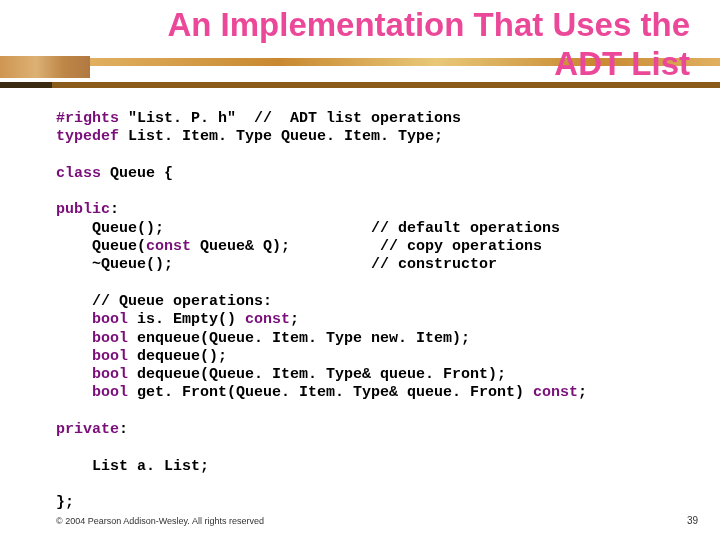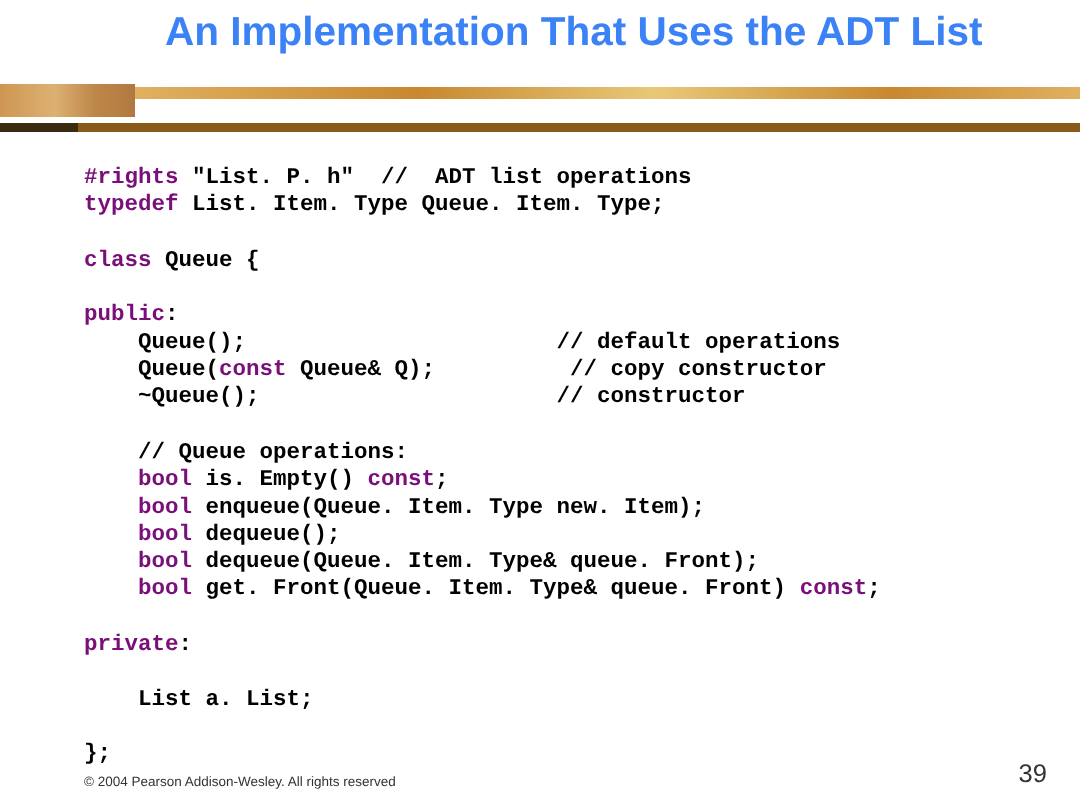--- a/index.html
+++ b/index.html
@@ -45,24 +45,25 @@
     position: absolute;
     left: 0; top: 0;
     width: 52px; height: 6px;
     background: #3a2a10;
   }
   .title {
     position: absolute;
     left: 110px;
     top: 6px;
     right: 30px;
-    font-size: 27px;
+    font-size: 33px;
     font-weight: bold;
-    color: #3b82f6;
+    color: #ec4899;
     line-height: 1.18;
+    text-align: right;
   }
   .code {
     position: absolute;
     left: 56px;
     top: 110px;
     right: 40px;
     font-family: "Courier New", Courier, monospace;
     font-size: 15px;
     font-weight: bold;
     color: #000;
@@ -75,21 +76,21 @@
     position: absolute;
     left: 56px;
     bottom: 14px;
     font-size: 9px;
     color: #333;
   }
   .pagenum {
     position: absolute;
     right: 22px;
     bottom: 14px;
-    font-size: 17px;
+    font-size: 10px;
     color: #333;
   }
 </style>
 </head>
 <body>
 
 <div class="decor">
   <div class="img"></div>
   <div class="bar"></div>
 </div>
@@ -97,21 +98,21 @@
 
 <h1 class="title">An Implementation That Uses the ADT List</h1>
 
 <div class="code"><span class="kw">#rights</span><span> "List. P. h"  </span><span class="cm">//  ADT list operations</span>
 <span class="kw">typedef</span><span> List. Item. Type Queue. Item. Type;</span>
 
 <span class="kw">class</span><span> Queue {</span>
 
 <span class="kw">public</span><span>:</span>
 <span>    Queue();                       </span><span class="cm">// default operations</span>
-<span>    Queue(</span><span class="kw">const</span><span> Queue&amp; Q);          </span><span class="cm">// copy constructor</span>
+<span>    Queue(</span><span class="kw">const</span><span> Queue&amp; Q);          </span><span class="cm">// copy operations</span>
 <span>    ~Queue();                      </span><span class="cm">// constructor</span>
 
 <span>    </span><span class="cm">// Queue operations:</span>
 <span class="kw">    bool</span><span> is. Empty() </span><span class="kw">const</span><span>;</span>
 <span class="kw">    bool</span><span> enqueue(Queue. Item. Type new. Item);</span>
 <span class="kw">    bool</span><span> dequeue();</span>
 <span class="kw">    bool</span><span> dequeue(Queue. Item. Type&amp; queue. Front);</span>
 <span class="kw">    bool</span><span> get. Front(Queue. Item. Type&amp; queue. Front) </span><span class="kw">const</span><span>;</span>
 
 <span class="kw">private</span><span>:</span>

